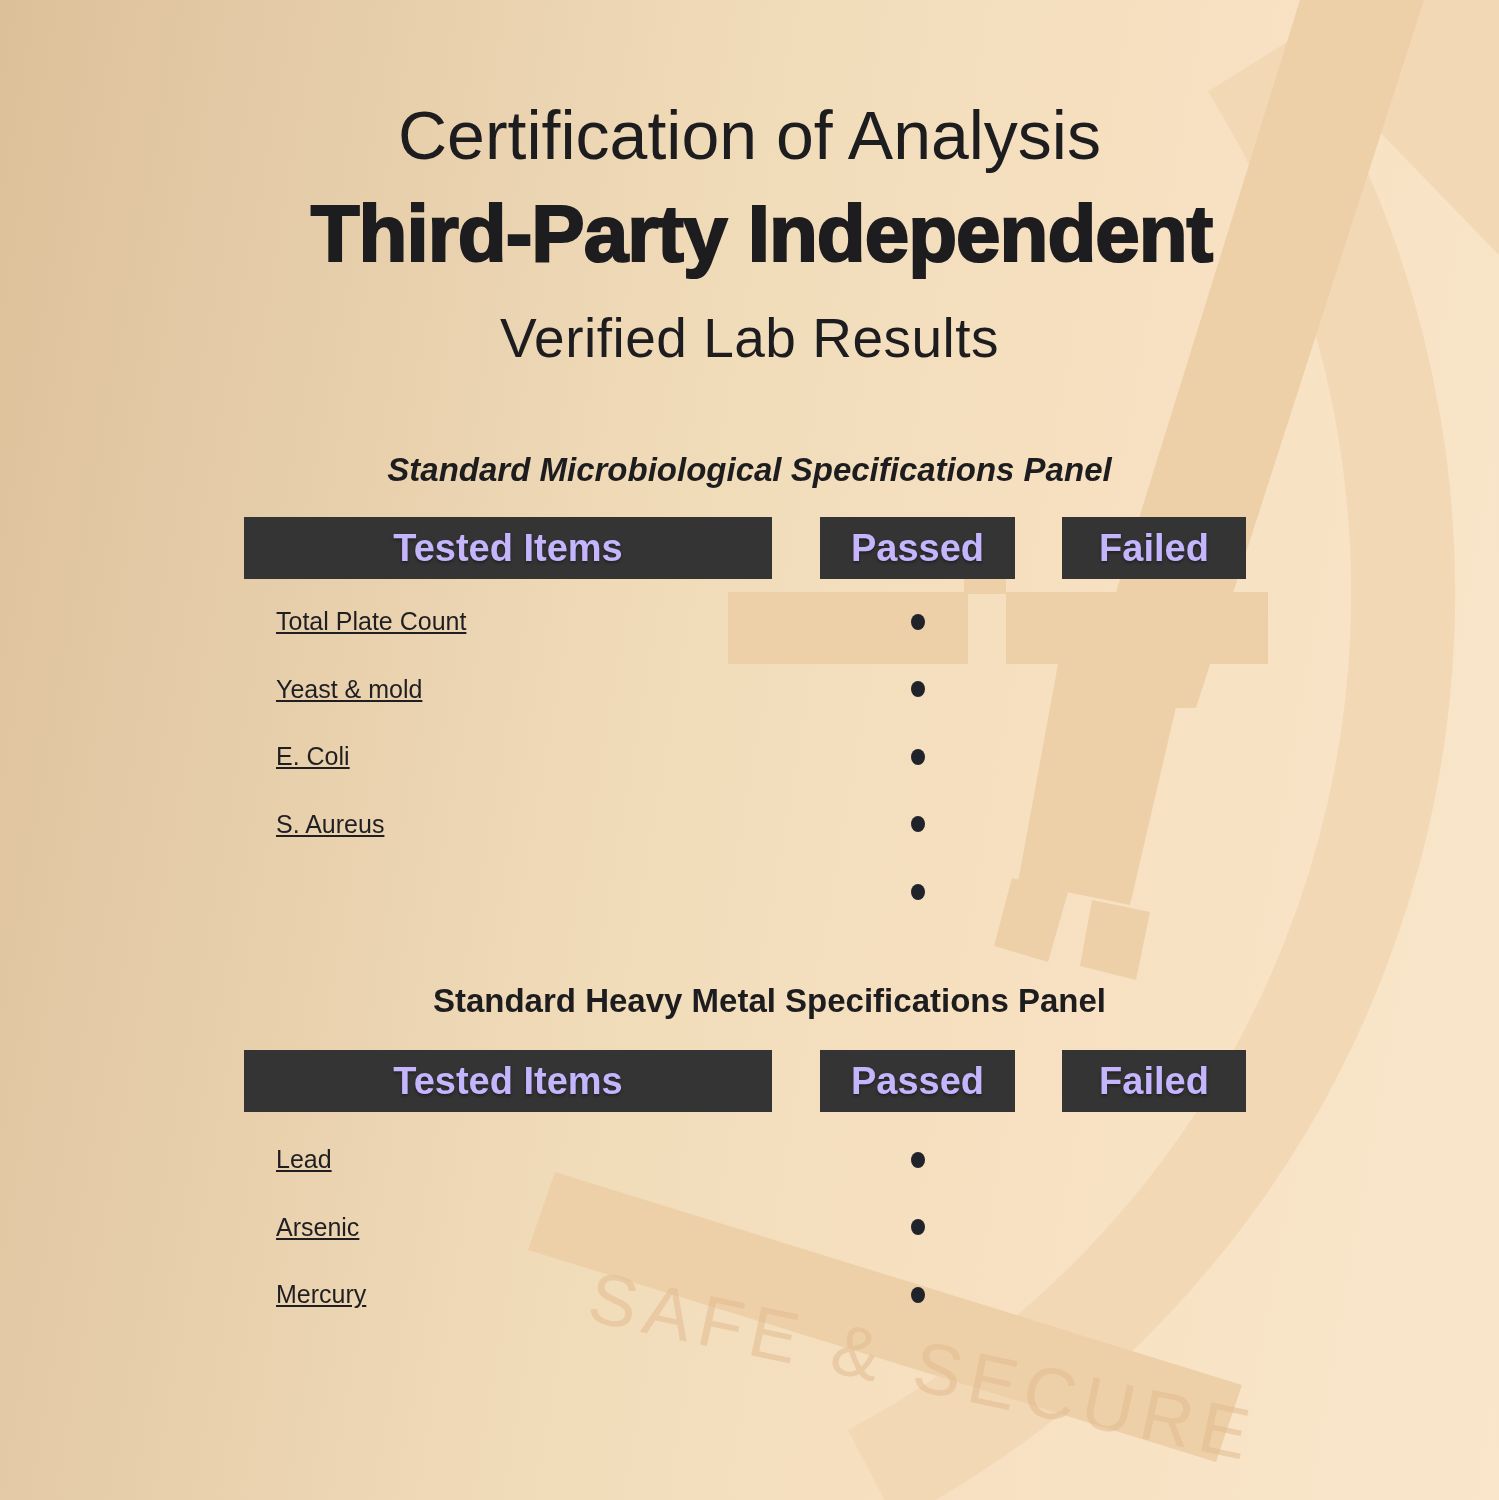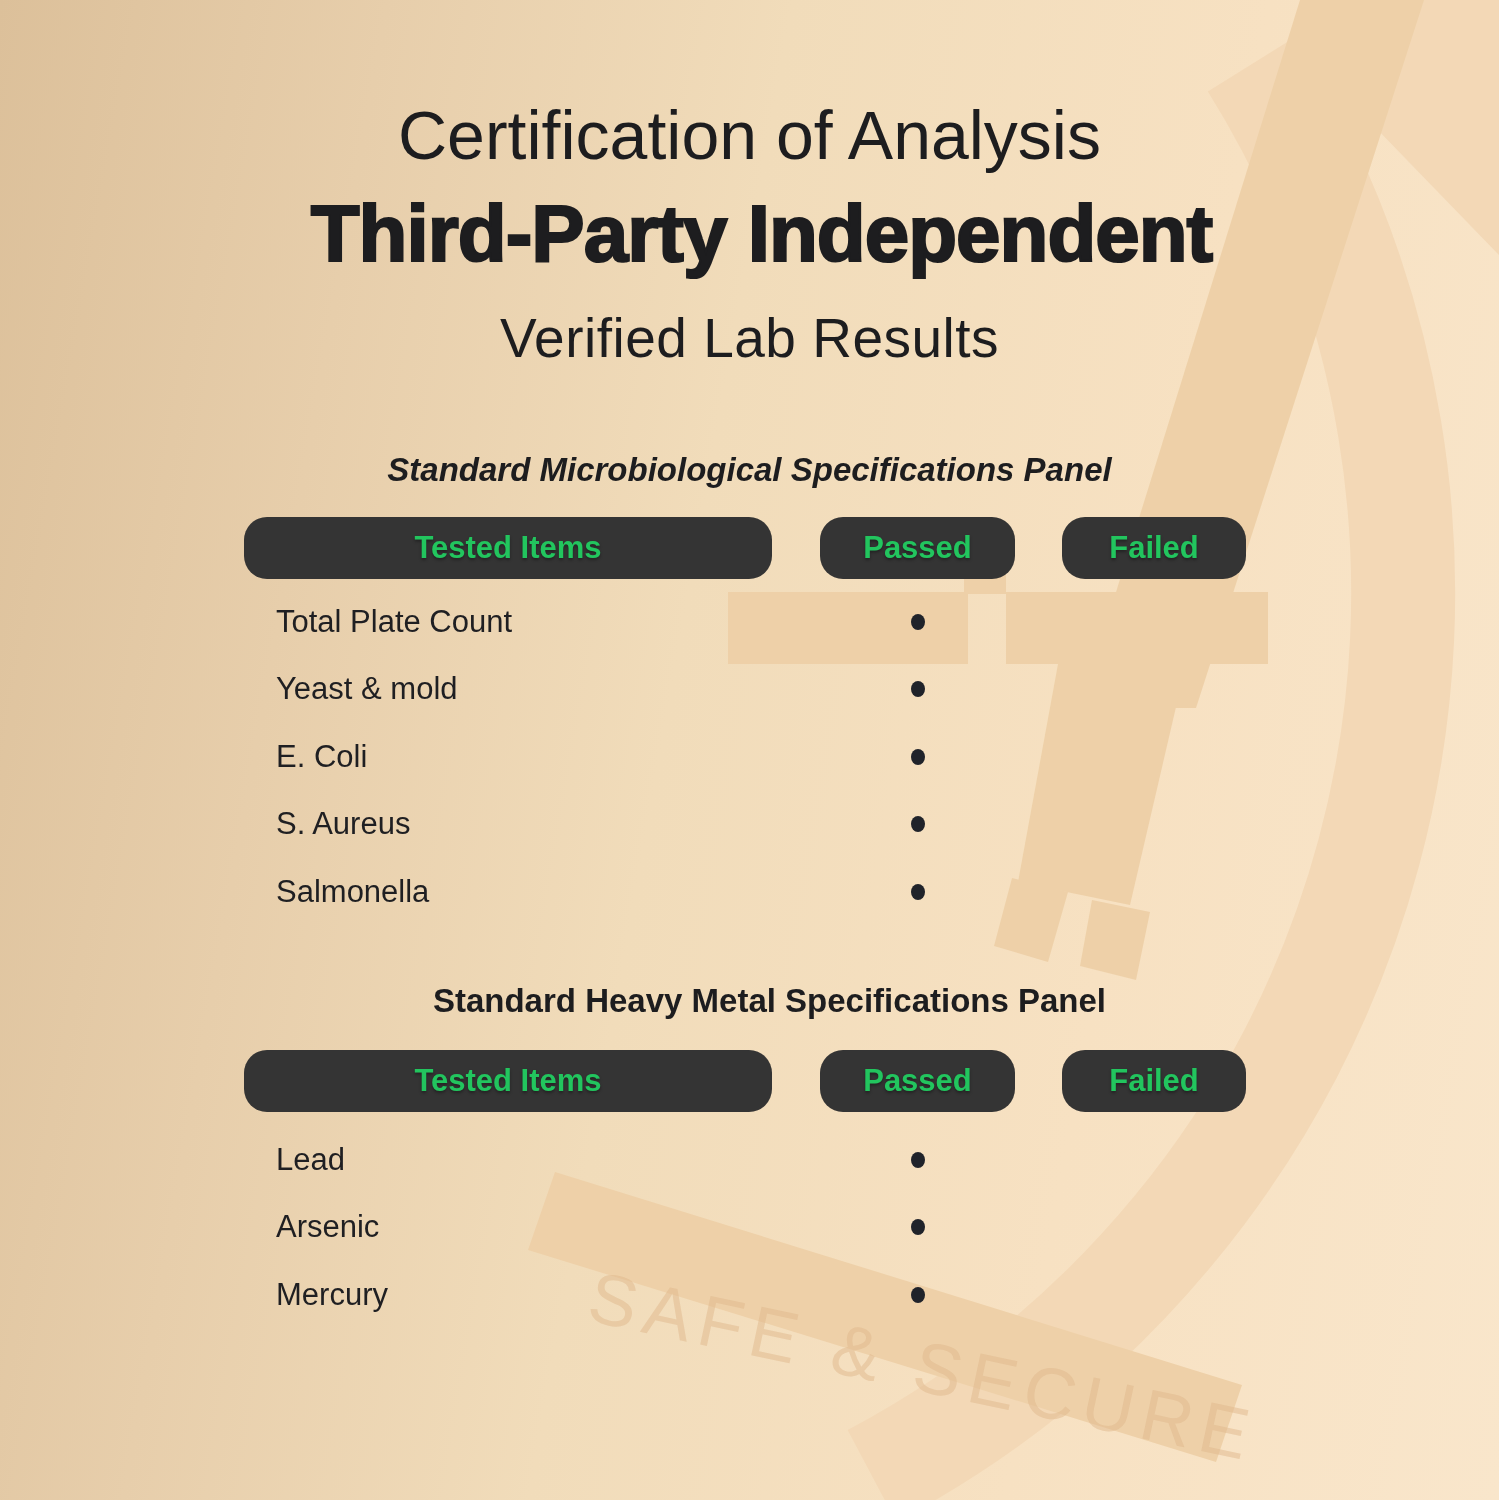--- a/index.html
+++ b/index.html
@@ -32,37 +32,36 @@
   }
   .section-title.t1{top:451px;font-style:italic;}
   .section-title.t2{top:982px;padding-left:20px;}
 
   .tbl{position:absolute;left:244px;width:1014px;}
   .tbl.t1{top:517px;}
   .tbl.t2{top:1050px;}
   .thead{position:relative;height:62px;}
   .th{
     position:absolute;top:0;height:62px;
-    background:#343434;color:#22c55e;
+    background:#343434;color:#c4b5fd;
     display:flex;align-items:center;justify-content:center;
-    font-size:31px;font-weight:700;
+    font-size:38px;font-weight:700;
     text-shadow:0 2px 3px rgba(0,0,0,0.35);
-    border-radius:23px;
   }
   .th-items{left:0;width:528px;}
   .th-passed{left:576px;width:195px;}
   .th-failed{left:818px;width:184px;}
 
   .rows{position:relative;}
   .tbl.t1 .rows{margin-top:9px;}
   .tbl.t2 .rows{margin-top:14px;}
   .trow{position:relative;height:67.5px;display:flex;align-items:center;}
   .item{
-    padding-left:32px;font-size:31px;font-weight:400;color:#1f1f22;
-    width:496px;white-space:nowrap;
+    padding-left:32px;font-size:25px;font-weight:400;color:#1f1f22;
+    width:496px;white-space:nowrap;text-decoration:underline;
   }
   .cell{position:absolute;top:0;height:100%;display:flex;align-items:center;justify-content:center;}
   .cell.passed{left:576px;width:195px;}
   .cell.failed{left:818px;width:196px;}
   .dot{width:14px;height:16px;border-radius:50%;background:#20232a;display:block;}
 </style>
 </head>
 <body>
 
 <div class="canvas">
@@ -122,21 +121,20 @@
         <span class="cell failed"></span>
       </div>
       <div class="trow">
         <span class="item">S. Aureus</span>
         <span class="cell passed">
             <i class="dot"></i>
           </span>
         <span class="cell failed"></span>
       </div>
       <div class="trow">
-        <span class="item">Salmonella</span>
         <span class="cell passed">
             <i class="dot"></i>
           </span>
         <span class="cell failed"></span>
       </div>
     </div>
   </div>
 
   <div class="section-title t2">Standard Heavy Metal Specifications Panel</div>
   <div class="tbl t2">

